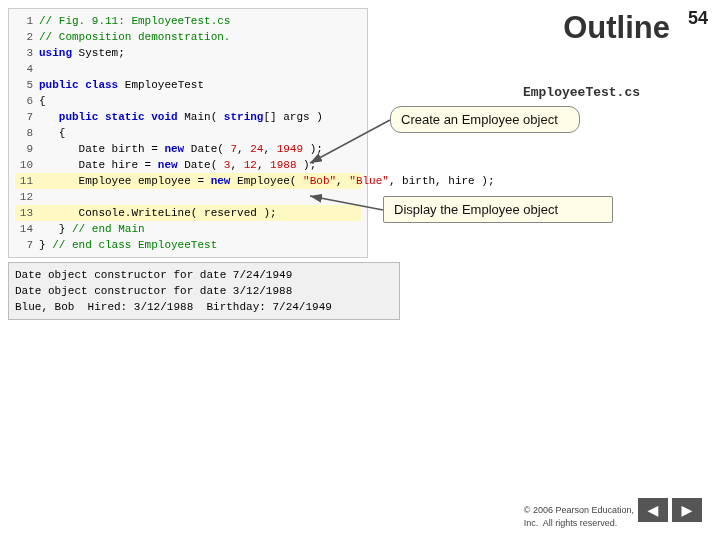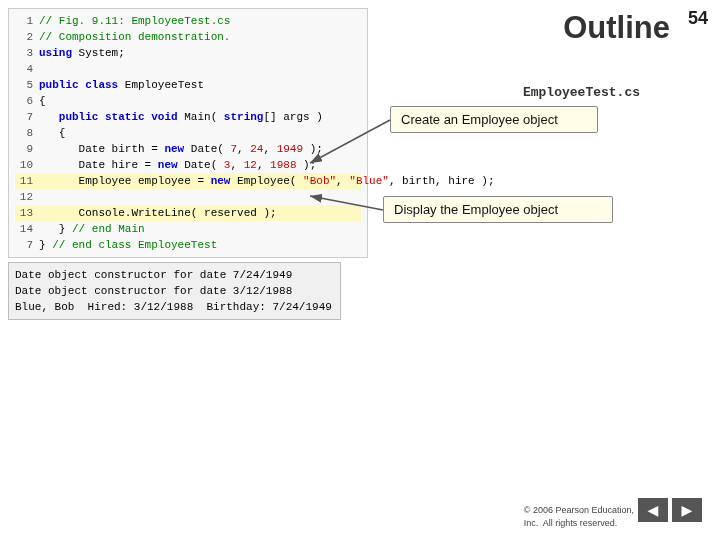--- a/index.html
+++ b/index.html
@@ -71,21 +71,21 @@
     .code-keyword { color: #0000cc; font-weight: bold; }
     .code-normal { color: #000; }
     .code-string { color: #cc0000; }
     .code-number { color: #cc0000; }
     .highlight-line { background: #fef9c3; }
 
     .output-panel {
       position: absolute;
       top: 262px;
       left: 8px;
-      width: 333px;
+      width: 392px;
       background: #f0f0f0;
       border: 1px solid #bbb;
       font-family: 'Courier New', monospace;
       font-size: 11px;
       padding: 4px 6px;
       color: #000;
       line-height: 16px;
     }
 
     
@@ -96,21 +96,22 @@
       border-radius: 2px;
       padding: 5px 10px;
       font-size: 13px;
       color: #111;
       white-space: nowrap;
     }
 
     .callout-create {
       top: 106px;
       left: 390px;
-      width: 208px;
+      width: 190px;
+      border-radius: 11px;
     }
 
     .callout-display {
       top: 196px;
       left: 383px;
       width: 230px;
     }
 
     
     .arrows-svg {

